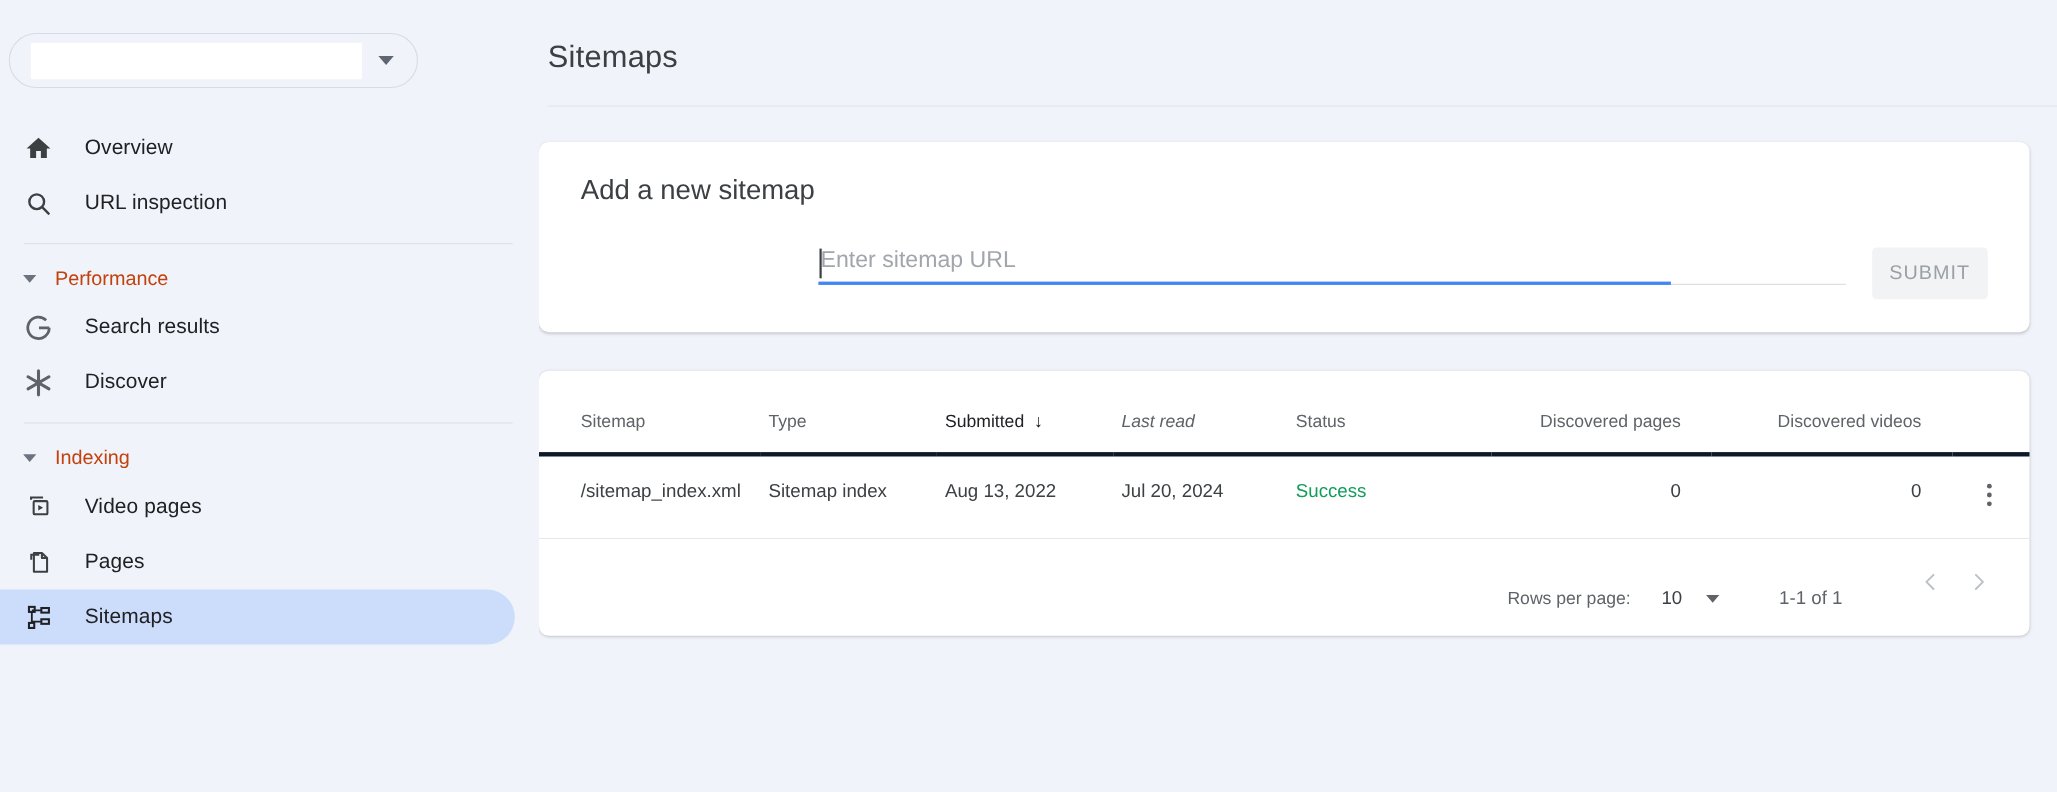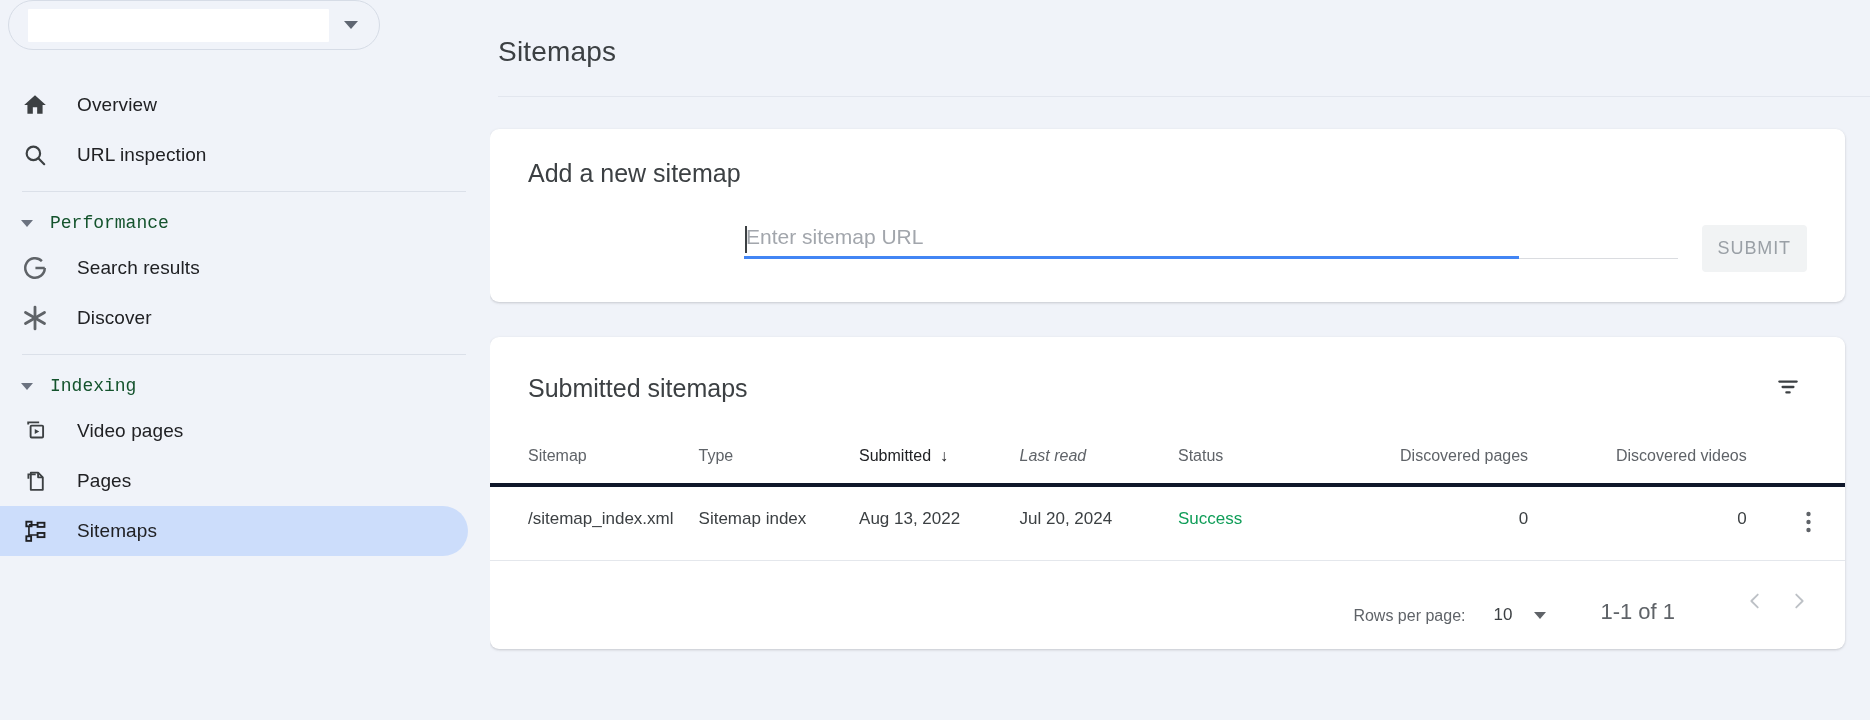--- a/index.html
+++ b/index.html
@@ -14,20 +14,21 @@
   }
 
   .app { display: flex; width: 1870px; height: 720px; }
 
   
   .sidebar {
     width: 490px;
     flex: 0 0 490px;
     height: 592px;
     background: #f0f3f9;
+    padding-top: 30px;
     position: relative;
   }
 
   .property-selector {
     margin: 0 0 0 8px;
     width: 372px;
     height: 50px;
     border: 1px solid #d6dce6;
     border-radius: 26px;
     background: #f0f3f9;
@@ -116,22 +117,21 @@
     margin-right: 8px;
   }
   .section-caret .tri {
     width: 0; height: 0;
     border-left: 6px solid transparent;
     border-right: 6px solid transparent;
     border-top: 7px solid #6b7280;
   }
   .section-label {
     font-size: 18px;
-    color: #14532d;
-    font-family: Liberation Mono, monospace;
+    color: #c2410c;
   }
 
   
   .main {
     flex: 1;
     height: 720px;
     background: #f0f3f9;
     overflow: hidden;
     position: relative;
   }
@@ -307,21 +307,21 @@
     display: flex; align-items: center; cursor: pointer;
     color: #3c4043; font-size: 17px;
   }
   .rows-select .tri {
     width: 0; height: 0;
     border-left: 6px solid transparent;
     border-right: 6px solid transparent;
     border-top: 7px solid #5f6368;
     margin-left: 22px;
   }
-  .range-label { margin: 0 58px 0 54px; color: #5f6368; font-size: 22px; }
+  .range-label { margin: 0 58px 0 54px; color: #5f6368; font-size: 17px; }
   .page-btn {
     width: 44px; height: 44px;
     border: none; background: transparent;
     display: flex; align-items: center; justify-content: center;
     border-radius: 50%;
     cursor: pointer;
     color: #bdc1c6;
     font-size: 25px;
   }
 </style>
@@ -452,32 +452,20 @@
           <input class="sitemap-input" type="text" placeholder="Enter sitemap URL" style="">
           <span class="caret-line"></span>
           <span class="focus-bar"></span>
         </div>
         <button class="submit-btn">SUBMIT</button>
       </div>
     </section>
 
     <section class="card card-table">
 
-      <div class="table-header-row">
-        <div class="table-title">Submitted sitemaps</div>
-        <button class="filter-btn">
-          <span>
-            <svg width="26" height="26" viewBox="0 0 24 24" stroke="#3c4043" stroke-width="2.1" stroke-linecap="round">
-              <line x1="4" y1="7" x2="20" y2="7"></line>
-              <line x1="7" y1="12" x2="17" y2="12"></line>
-              <line x1="10.5" y1="17" x2="13.5" y2="17"></line>
-            </svg>
-          </span>
-        </button>
-      </div>
 
       <table>
         <thead>
           <tr>
             <th class="col-sitemap">Sitemap</th>
             <th class="col-type">Type</th>
             <th class="col-submitted sorted">
               <span>Submitted</span><span class="sort-arrow">↓</span>
             </th>
             <th class="col-lastread">Last read</th>

